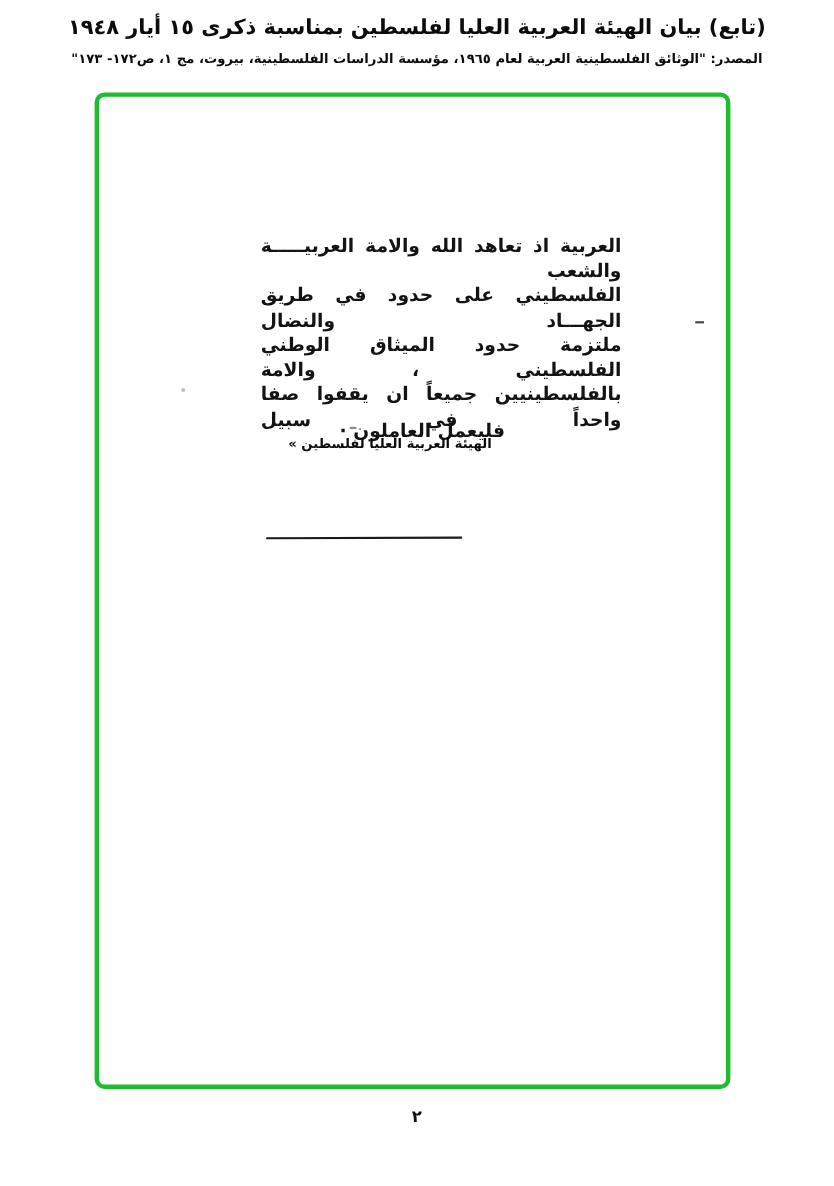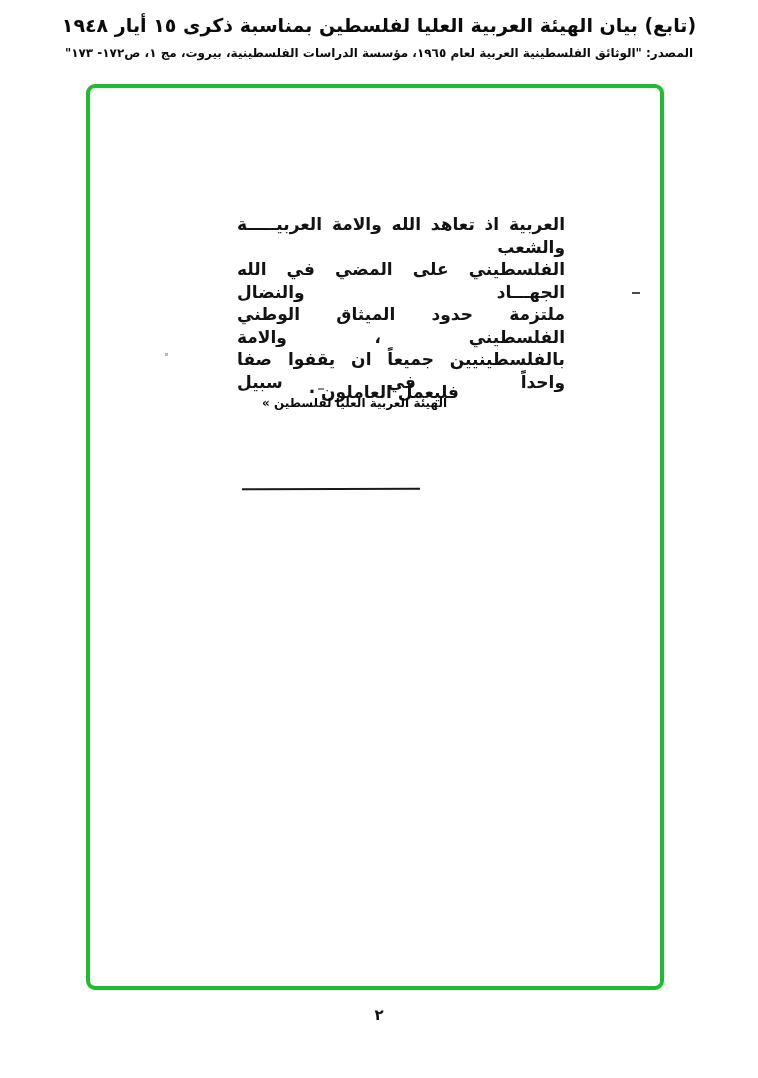--- a/index.html
+++ b/index.html
@@ -80,21 +80,21 @@
 <div class="page">
 
   <div class="header-title">(تابع) بيان الهيئة العربية العليا لفلسطين بمناسبة ذكرى ١٥ أيار ١٩٤٨</div>
 
   <div class="header-source">المصدر: "الوثائق الفلسطينية العربية لعام ١٩٦٥، مؤسسة الدراسات الفلسطينية، بيروت، مج ١، ص١٧٢- ١٧٣"</div>
 
   <div class="green-frame">
 
     <div class="para para-1">
       <div class="textline">العربية اذ تعاهد الله والامة العربيـــــة والشعب</div>
-      <div class="textline">الفلسطيني على المضي في الله الجهـــاد والنضال</div>
+      <div class="textline">الفلسطيني على حدود في طريق الجهـــاد والنضال</div>
       <div class="textline">ملتزمة حدود الميثاق الوطني الفلسطيني ، والامة</div>
       <div class="textline">بالفلسطينيين جميعاً ان يقفوا صفا واحداً في سبيل</div>
     </div>
 
     <div class="para para-2">
     </div>
 
     <div class="closing-line">فليعمل العاملون ·</div>
 
     <div class="signature-line">الهيئة العربية العليا لفلسطين »</div>

